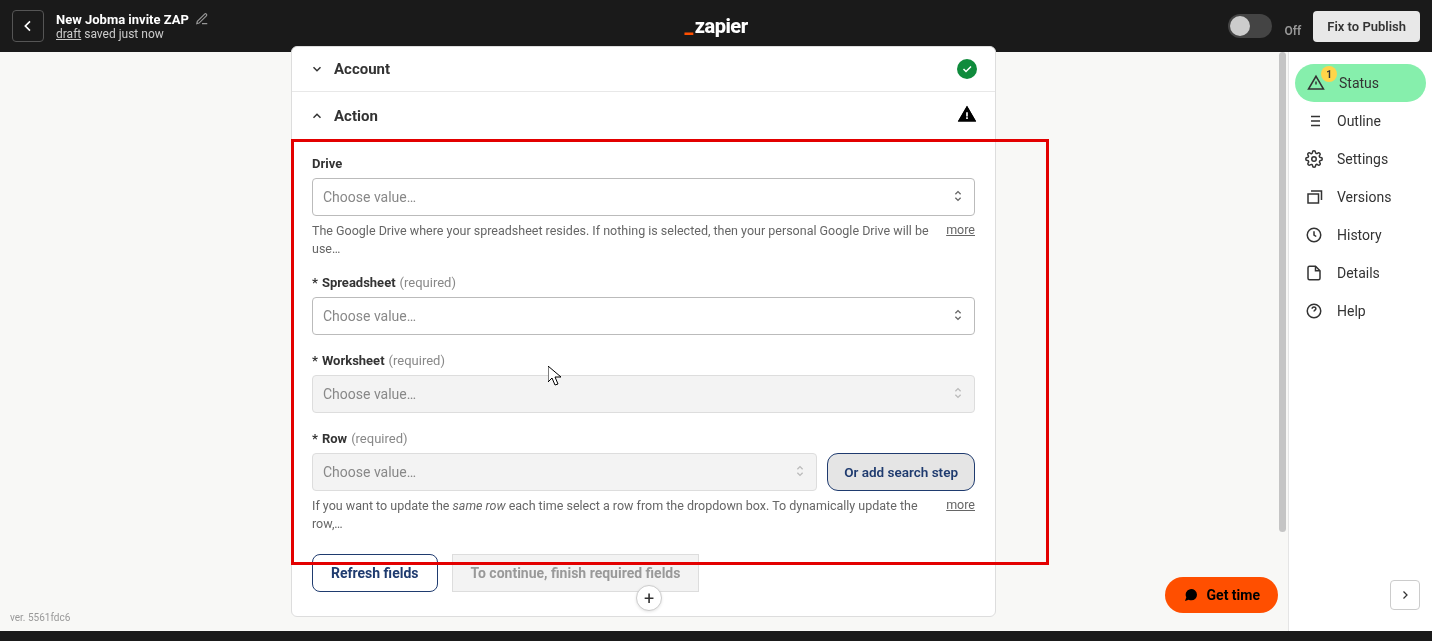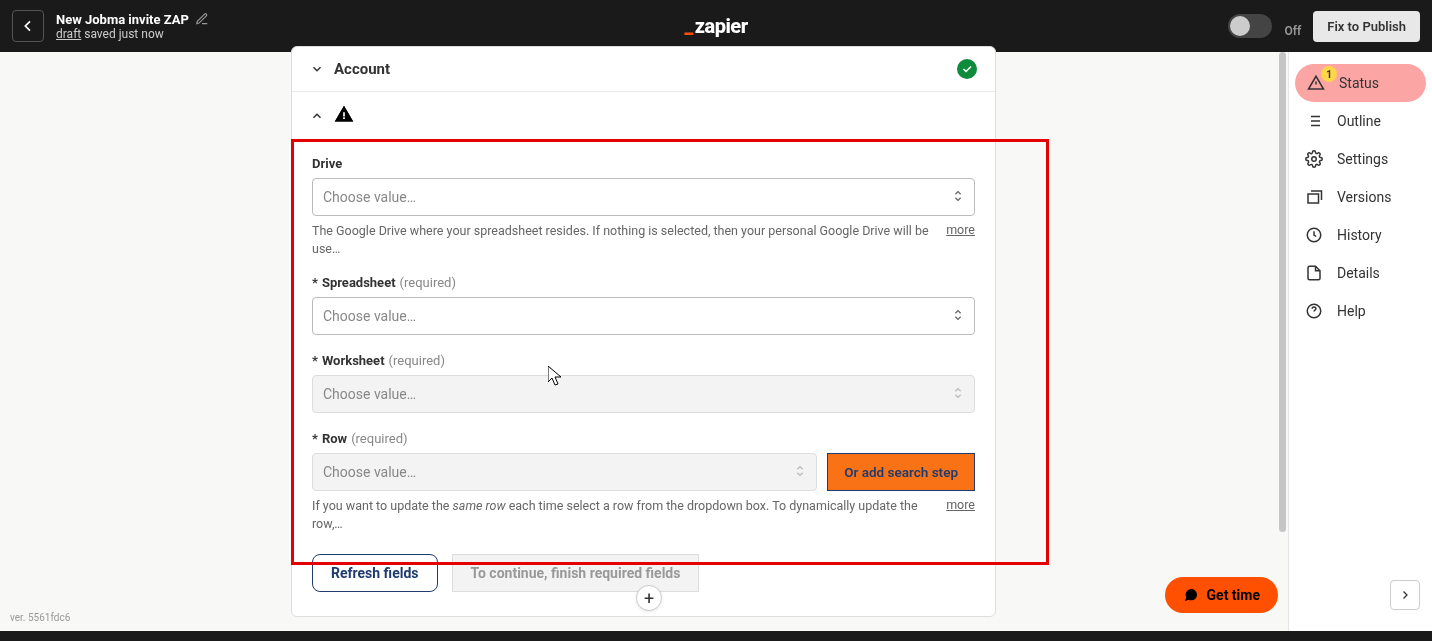--- a/index.html
+++ b/index.html
@@ -47,29 +47,29 @@
 .select-box.disabled { background: #f3f3f3; border-color: #ddd; cursor: not-allowed; }
 .select-text { flex: 1; color: #888; font-size: 14px; }
 .select-arrows svg { width: 12px; height: 14px; color: #666; }
 .select-box.disabled .select-arrows svg { color: #bbb; }
 .help-row { display: flex; align-items: flex-start; margin-top: 6px; font-size: 12.5px; color: #666; }
 .help-text { flex: 1; line-height:1.4; }
 .help-text .em{ font-style: italic; }
 .more-link { text-decoration: underline; cursor: pointer; margin-left: 12px; white-space:nowrap; }
 .row-select-wrap { display: flex; gap: 10px; }
 .row-select-wrap .select-box { flex: 1; }
-.add-search-btn { border: 1px solid #1f3b6f; background: #f97316; color: #1f3b6f; padding: 0 16px; border-radius: 0; font-weight: 600; font-size: 13.5px; cursor: pointer; height:38px; }
+.add-search-btn { border: 1px solid #1f3b6f; background: #e5e5e5; color: #1f3b6f; padding: 0 16px; border-radius: 11px; font-weight: 600; font-size: 13.5px; cursor: pointer; height:38px; }
 .footer-btns { display: flex; gap: 14px; margin-top: 22px; }
 .refresh-btn { border: 1px solid #1f3b6f; background: #fff; color: #1f3b6f; padding: 10px 18px; border-radius: 8px; font-weight: 700; font-size: 14px; cursor: pointer; }
 .continue-btn { border: 1px solid #ddd; background: #f3f3f3; color: #999; padding: 10px 18px; border-radius: 0; font-weight: 700; font-size: 14px; cursor: not-allowed; }
 
 
 .right-panel { position: absolute; right: 0; top: 52px; width: 144px; height: 586px; background: #fff; border-left: 1px solid #e5e5e5; padding: 12px 0; }
 .right-item { display: flex; align-items: center; padding: 10px 16px; gap: 14px; font-size: 14px; color: #333; cursor: pointer; position: relative; }
-.right-item.active { background: #fca5a5; border-radius: 20px; margin: 0 6px; padding: 10px 12px; }
+.right-item.active { background: #86efac; border-radius: 20px; margin: 0 6px; padding: 10px 12px; }
 .right-item svg.ri { width: 18px; height: 18px; color: #333; }
 .right-item .badge { position: absolute; top: 2px; left:26px; width: 16px; height: 16px; background: #ffd54a; border-radius: 50%; font-size: 10px; font-weight: 700; display: flex; align-items: center; justify-content: center; color: #333; }
 .collapse-btn { position: absolute; bottom: 28px; right: 12px; width: 30px; height: 30px; border: 1px solid #ccc; border-radius: 4px; display: flex; align-items: center; justify-content: center; cursor: pointer; background:#fff; }
 .collapse-btn svg{width:12px;height:12px;}
 
 
 .get-help { position: absolute; bottom: 28px; right: 154px; background: #ff4f00; color: #000; padding: 10px 18px; border-radius: 22px; font-weight: 700; display: flex; align-items: center; gap: 8px; cursor: pointer; font-size: 14px; }
 .get-help svg { width: 16px; height: 16px; }
 
 
@@ -127,20 +127,21 @@
     <span class="check-ok">
         <svg viewBox="0 0 24 24" fill="none" stroke="#fff" stroke-width="3">
           <path d="M5 12l5 5L20 7"></path>
         </svg>
       </span>
   </div>
   <div class="section-row" style="border-bottom:none">
     <svg class="chev" viewBox="0 0 24 24" fill="none" stroke="currentColor" stroke-width="2.5">
         <path d="M6 15l6-6 6 6"></path>
       </svg>
+    <span class="section-label">Action</span>
     <span class="warn-tri"><svg viewBox="0 0 24 24" fill="#000">
           <path d="M12 2L1 21h22L12 2zm0 6l7 12H5l7-12z" fill="#000"></path>
           <path d="M12 2L1 21h22L12 2z" fill="#000"></path>
           <path d="M11 10h2v5h-2zm0 6h2v2h-2z" fill="#fff"></path>
         </svg></span>
   </div>
 
   <div class="action-body">
 
     <div class="field">

